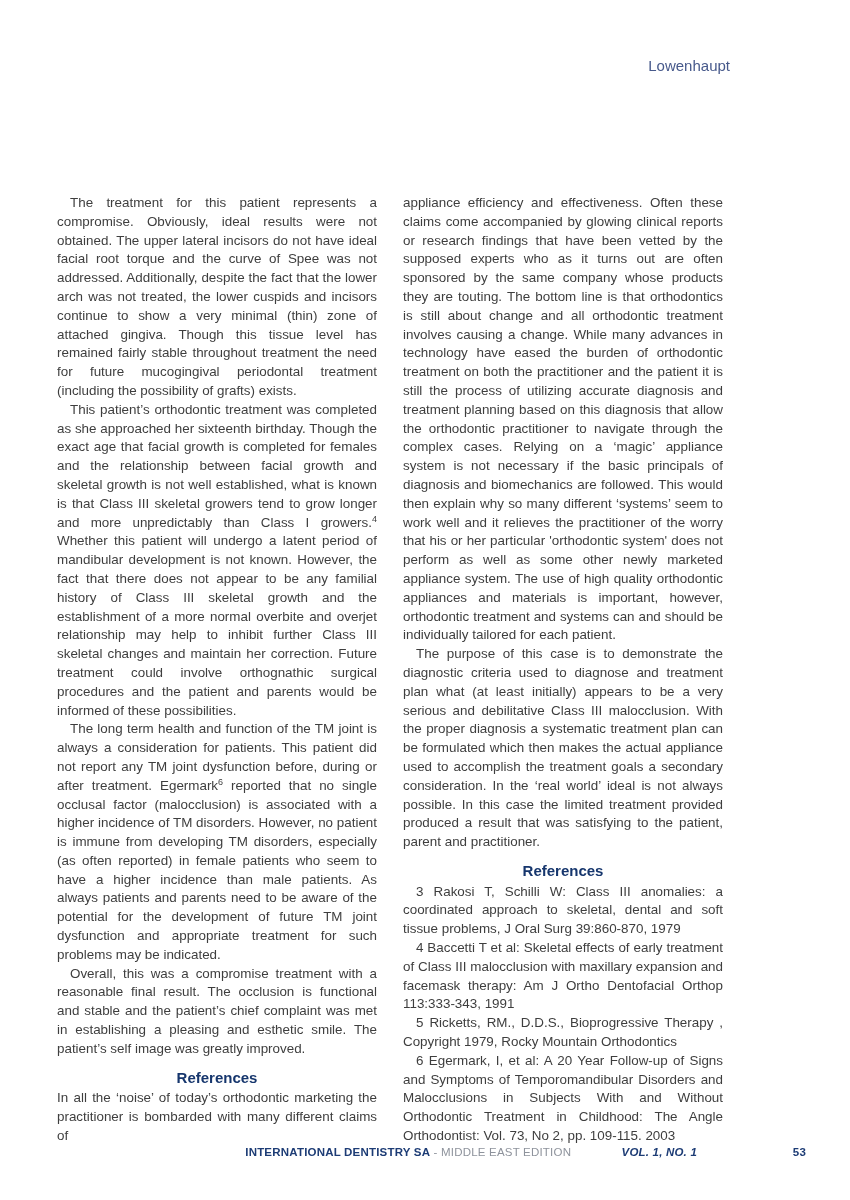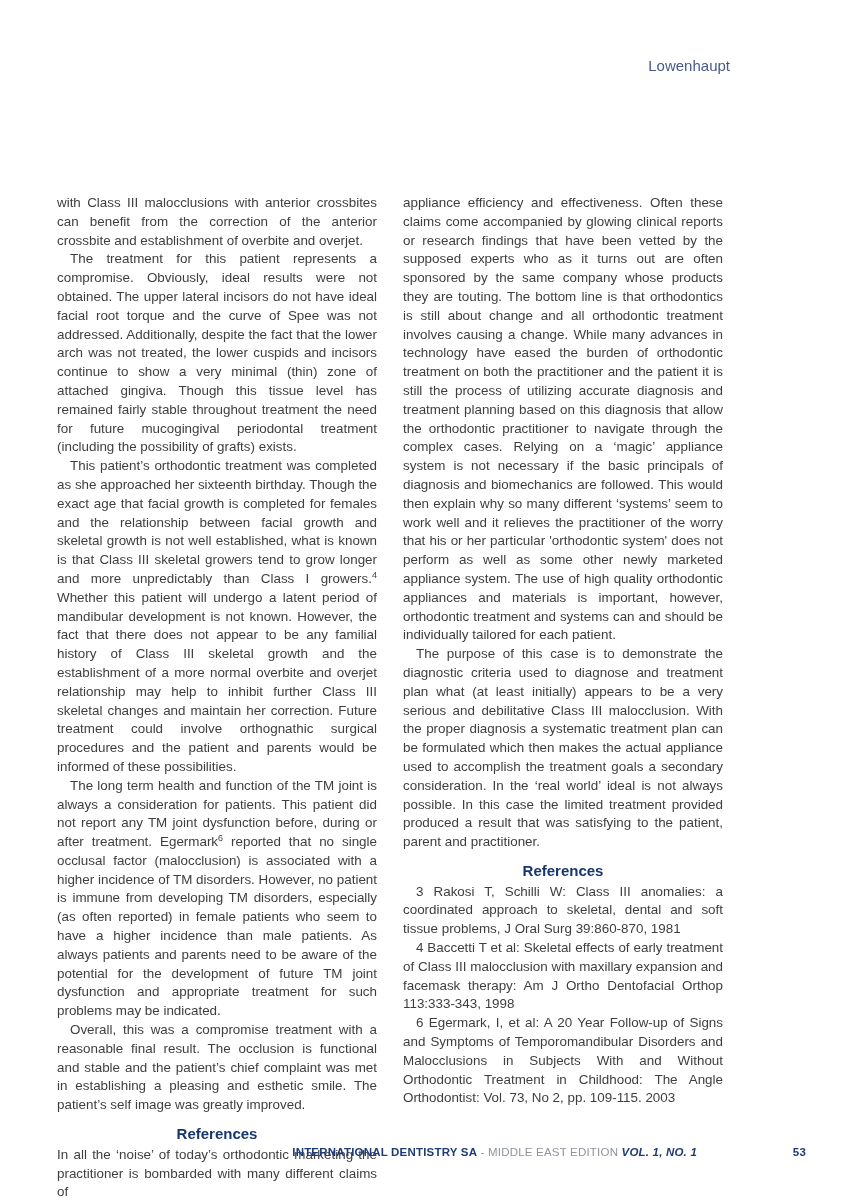--- a/index.html
+++ b/index.html
@@ -50,55 +50,55 @@
     font-size:11.5px;
     letter-spacing:0.2px;
   }
   .footer-line {
     position:absolute;
     right:153px; top:0;
     white-space:nowrap;
   }
   .f-journal { color:#1d3c75; font-weight:bold;margin-top:29px; }
   .f-sep, .f-edition { color:#8e939c; font-weight:normal; }
-  .f-vol { color:#1d3c75; font-weight:bold; font-style:italic; }
+  .f-vol { color:#1d3c75; font-weight:bold; font-style:italic;padding-left:47px; }
   .page-number {
     position:absolute;
     right:44px; top:0;
     color:#1d3c75;
     font-weight:bold;
   }
 </style>
 </head>
 <body>
 
 <div class="page">
 
   <div class="header-author">Lowenhaupt</div>
 
   <div class="columns">
 
     <div class="col">
-      <p class="para"><span>with Class III malocclusions with anterior crossbites can benefit from the correction of the anterior crossbite and establishment of overbite and overjet.</span></p>
       <p class="para indent"><span>The treatment for this patient represents a compromise. Obviously, ideal results were not obtained.  The upper lateral incisors do not have ideal facial root torque and the curve of Spee was not addressed. Additionally, despite the fact that the lower arch was not treated, the lower cuspids and incisors continue to show a very minimal (thin) zone of attached gingiva. Though this tissue level has remained fairly stable throughout treatment the need for future mucogingival periodontal treatment (including the possibility of grafts) exists.</span></p>
       <p class="para indent"><span>This patient’s orthodontic treatment was completed as she approached her sixteenth birthday.  Though the exact age that facial growth is completed for females and the relationship between facial growth and skeletal growth is not well established, what is known is that Class III skeletal growers tend to grow longer and more unpredictably than Class I growers.</span><sup>4</sup><span> Whether this patient will undergo a latent period of mandibular development is not known.  However, the fact that there does not appear to be any familial history of Class III skeletal growth and the establishment of a more normal overbite and overjet relationship may help to inhibit further Class III skeletal changes and maintain her correction. Future treatment could involve orthognathic surgical procedures and the patient and parents would be informed of these possibilities.</span></p>
       <p class="para indent"><span>The long term health and function of the TM joint is always a consideration for patients. This patient did not report any TM joint dysfunction before, during or after treatment. Egermark</span><sup>6</sup><span> reported that no single occlusal factor (malocclusion) is associated with a higher incidence of TM disorders. However, no patient is immune from developing TM disorders, especially (as often reported) in female patients who seem to have a higher incidence than male patients. As always patients and parents need to be aware of the potential for the development of future TM joint dysfunction and appropriate treatment for such problems may be indicated.</span></p>
       <p class="para indent"><span>Overall, this was a compromise treatment with a reasonable final result. The occlusion is functional and stable and the patient’s chief complaint was met in establishing a pleasing and esthetic smile. The patient’s self image was greatly improved.</span></p>
 
       <h2 class="section-heading">References</h2>
       <p class="para">In all the ‘noise’ of today’s orthodontic marketing the practitioner is bombarded with many different claims of</p>
     </div>
 
     <div class="col">
       <p class="para"><span>appliance efficiency and effectiveness. Often these claims come accompanied by glowing clinical reports or research findings that have been vetted by the supposed experts who as it turns out are often sponsored by the same company whose products they are touting. The bottom line is that orthodontics is still about change and all orthodontic treatment involves causing a change. While many advances in technology have eased the burden of orthodontic treatment on both the practitioner and the patient it is still the process of utilizing accurate diagnosis and treatment planning based on this diagnosis that allow the orthodontic practitioner to navigate through the complex cases. Relying on a ‘magic’ appliance system is not necessary if the basic principals of diagnosis and biomechanics are followed. This would then explain why so many different ‘systems’ seem to work well and it relieves the practitioner of the worry that his or her particular 'orthodontic system' does not perform as well as some other newly marketed appliance system. The use of high quality orthodontic appliances and materials is important, however, orthodontic treatment and systems can and should be individually tailored for each patient.</span></p>
       <p class="para indent"><span>The purpose of this case is to demonstrate the diagnostic criteria used to diagnose and treatment plan what (at least initially) appears to be a very serious and debilitative Class III malocclusion. With the proper diagnosis a systematic treatment plan can be formulated which then makes the actual appliance used to accomplish the treatment goals a secondary consideration. In the ‘real world’ ideal is not always possible. In this case the limited treatment provided produced a result that was satisfying to the patient, parent and practitioner.</span></p>
 
       <h2 class="section-heading">References</h2>
-      <p class="para indent">3 Rakosi T, Schilli W: Class III anomalies: a coordinated approach to  skeletal, dental and soft tissue problems, J Oral Surg 39:860-870, 1981</p>
-      <p class="para indent">4 Baccetti T et al: Skeletal effects of early treatment of Class III malocclusion with maxillary expansion and facemask therapy: Am J Ortho Dentofacial Orthop 113:333-343, 1998</p>
+      <p class="para indent">3 Rakosi T, Schilli W: Class III anomalies: a coordinated approach to  skeletal, dental and soft tissue problems, J Oral Surg 39:860-870, 1979</p>
+      <p class="para indent">4 Baccetti T et al: Skeletal effects of early treatment of Class III malocclusion with maxillary expansion and facemask therapy: Am J Ortho Dentofacial Orthop 113:333-343, 1991</p>
+      <p class="para indent">5 Ricketts, RM., D.D.S., Bioprogressive Therapy , Copyright 1979, Rocky Mountain Orthodontics</p>
       <p class="para indent">6 Egermark, I, et al: A 20 Year Follow-up of Signs and Symptoms of Temporomandibular Disorders and Malocclusions in Subjects With and Without Orthodontic Treatment in Childhood: The Angle Orthodontist: Vol. 73, No 2, pp. 109-115. 2003</p>
     </div>
 
   </div>
 
   <div class="footer">
     <div class="footer-line">
       <span class="f-journal">INTERNATIONAL DENTISTRY SA</span><span class="f-sep"> - </span><span class="f-edition">MIDDLE EAST EDITION</span><span class="f-vol">  VOL. 1, NO. 1</span>
     </div>
     <div class="page-number">53</div>

